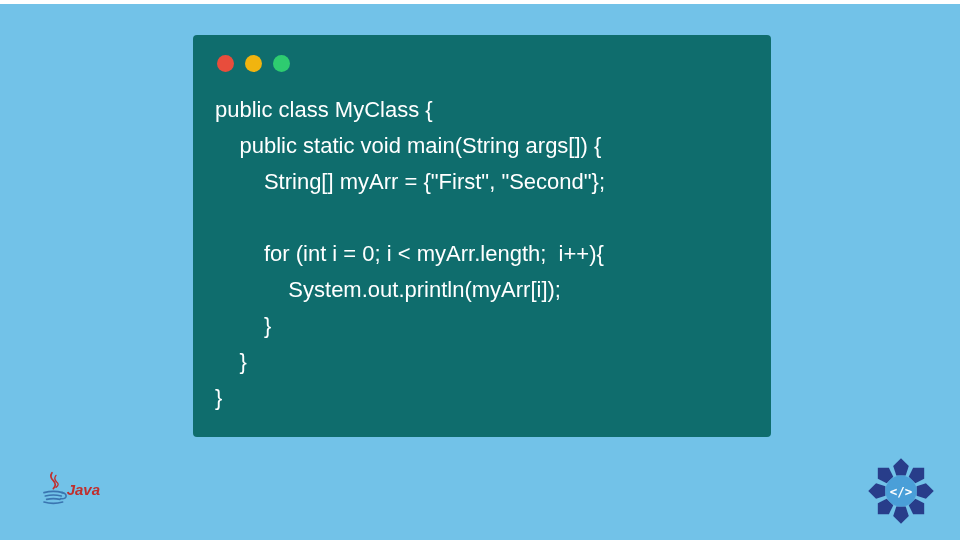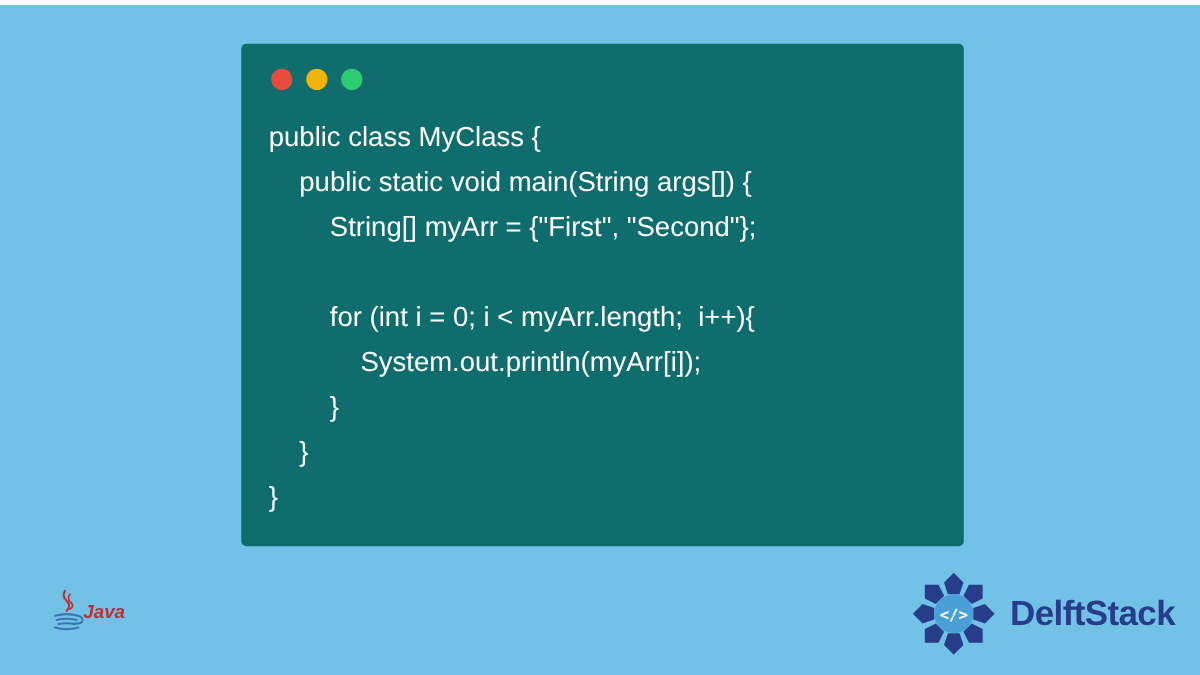--- a/index.html
+++ b/index.html
@@ -136,16 +136,15 @@
           <path d="M0,-42 L10,-32 L6,-20 L-6,-20 L-10,-32 Z" transform="rotate(135)"></path>
           <path d="M0,-42 L10,-32 L6,-20 L-6,-20 L-10,-32 Z" transform="rotate(180)"></path>
           <path d="M0,-42 L10,-32 L6,-20 L-6,-20 L-10,-32 Z" transform="rotate(225)"></path>
           <path d="M0,-42 L10,-32 L6,-20 L-6,-20 L-10,-32 Z" transform="rotate(270)"></path>
           <path d="M0,-42 L10,-32 L6,-20 L-6,-20 L-10,-32 Z" transform="rotate(315)"></path>
         </g>
         <circle r="20" fill="#4a9fd8"></circle>
         <text x="0" y="6" text-anchor="middle" fill="#ffffff" font-size="16" font-family="monospace" font-weight="bold">&lt;/&gt;</text>
       </g>
     </svg>
-    <div class="delft-text">DelftStack</div>
   </div>
 
 </div>
 
 </body></html>

